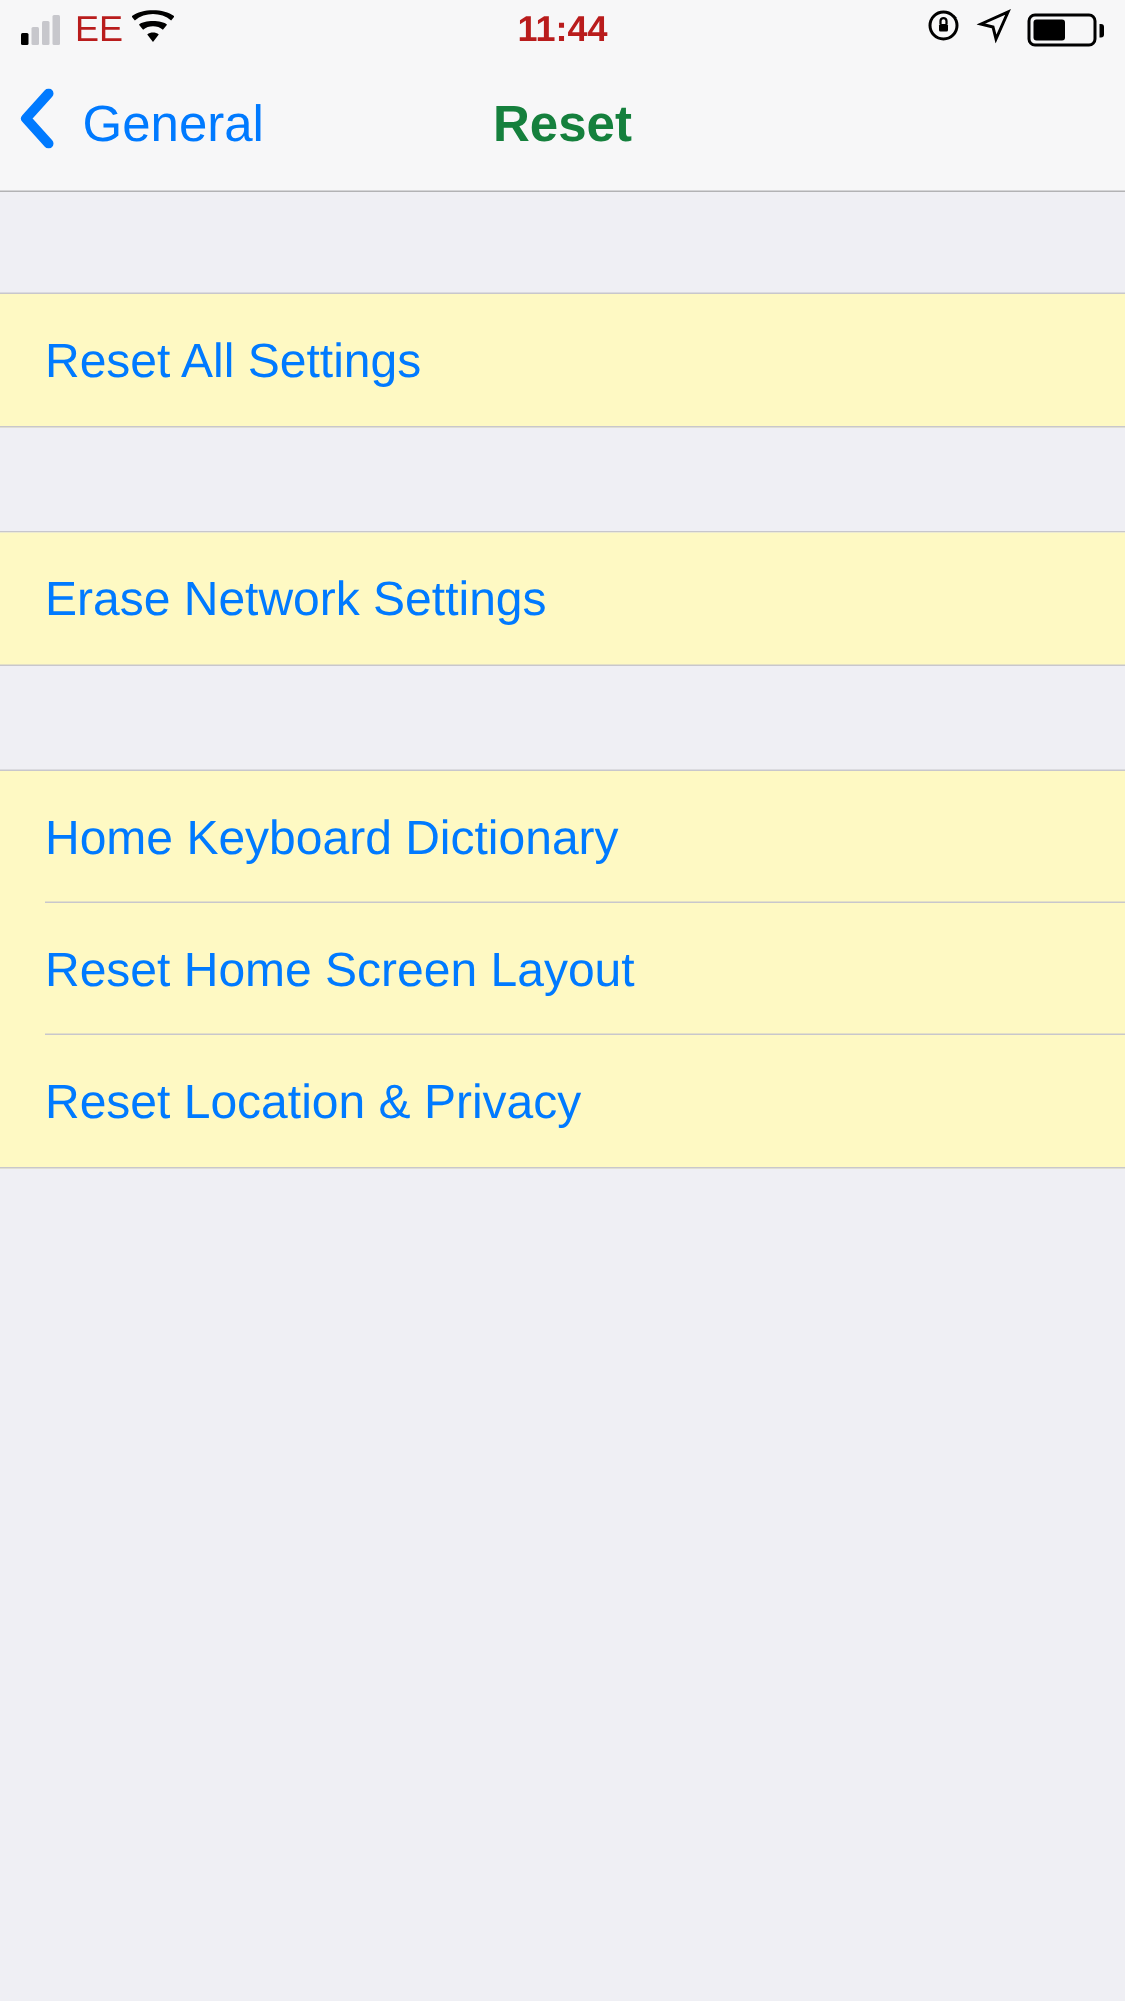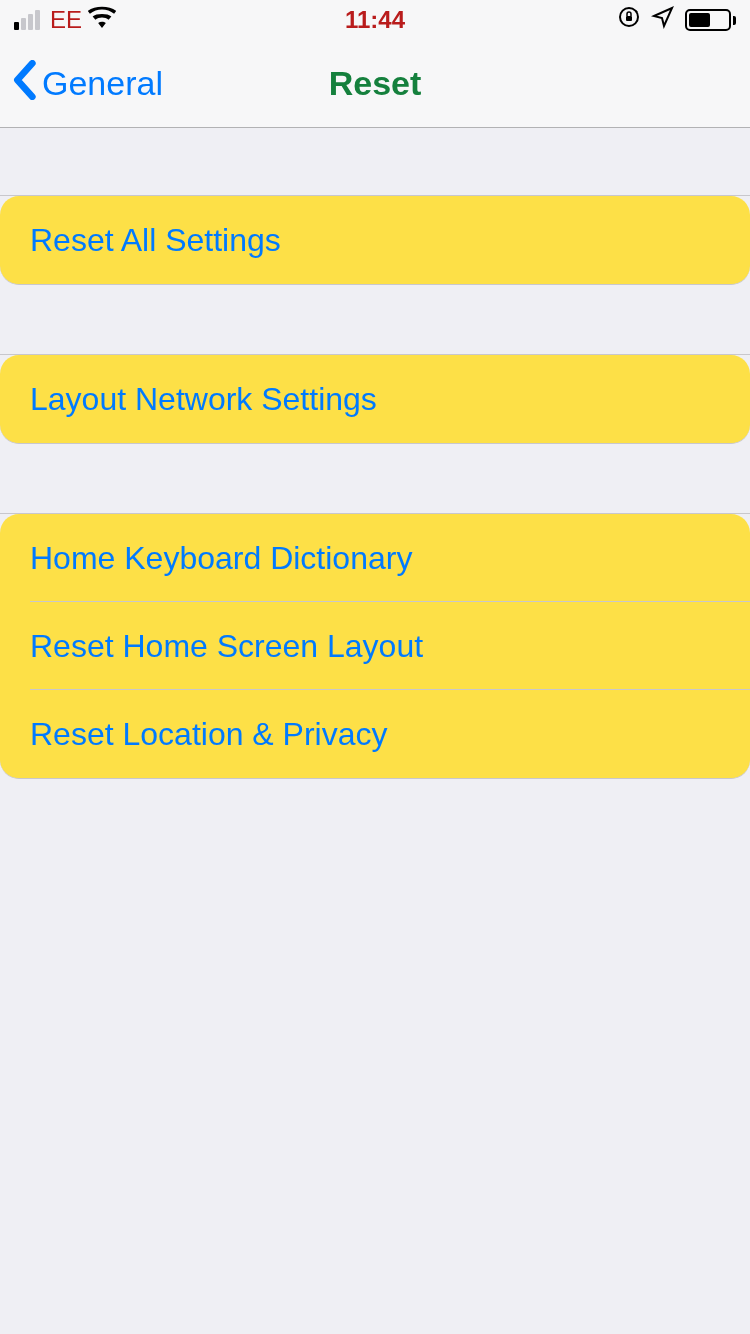--- a/index.html
+++ b/index.html
@@ -104,20 +104,21 @@
       align-items: center;
       position: relative;
       padding: 0 12px;
     }
     .back-button {
       display: flex;
       align-items: center;
       color: #007aff;
       font-size: 34px;
       cursor: pointer;
+      gap: 13px;
     }
     .back-chevron svg {
       width: 24px;
       height: 40px;
       margin-right: 6px;
     }
     .nav-title {
       position: absolute;
       left: 50%;
       transform: translateX(-50%);
@@ -129,23 +130,22 @@
       background: #efeff4;
     }
     .group-spacer {
       height: 70px;
       border-bottom: 1px solid #c8c7cc;
     }
     .group-spacer.first {
       height: 68px;
     }
     .list-group {
-      background: #fde047;
+      background: #fef9c3;
       border-bottom: 1px solid #c8c7cc;
-      border-radius: 19px;
     }
     .list-item {
       height: 88px;
       display: flex;
       align-items: center;
       padding: 0 30px;
       font-size: 32px;
       color: #007aff;
       cursor: pointer;
       position: relative;
@@ -220,21 +220,21 @@
   <div class="list-group">
     <div class="list-item">
       <span>Reset All Settings</span>
     </div>
   </div>
 
   <div class="group-spacer"></div>
 
   <div class="list-group">
     <div class="list-item">
-      <span>Layout Network Settings</span>
+      <span>Erase Network Settings</span>
     </div>
   </div>
 
   <div class="group-spacer"></div>
 
   <div class="list-group">
     <div class="list-item">
       <span>Home Keyboard Dictionary</span>
     </div>
     <div class="list-item">

